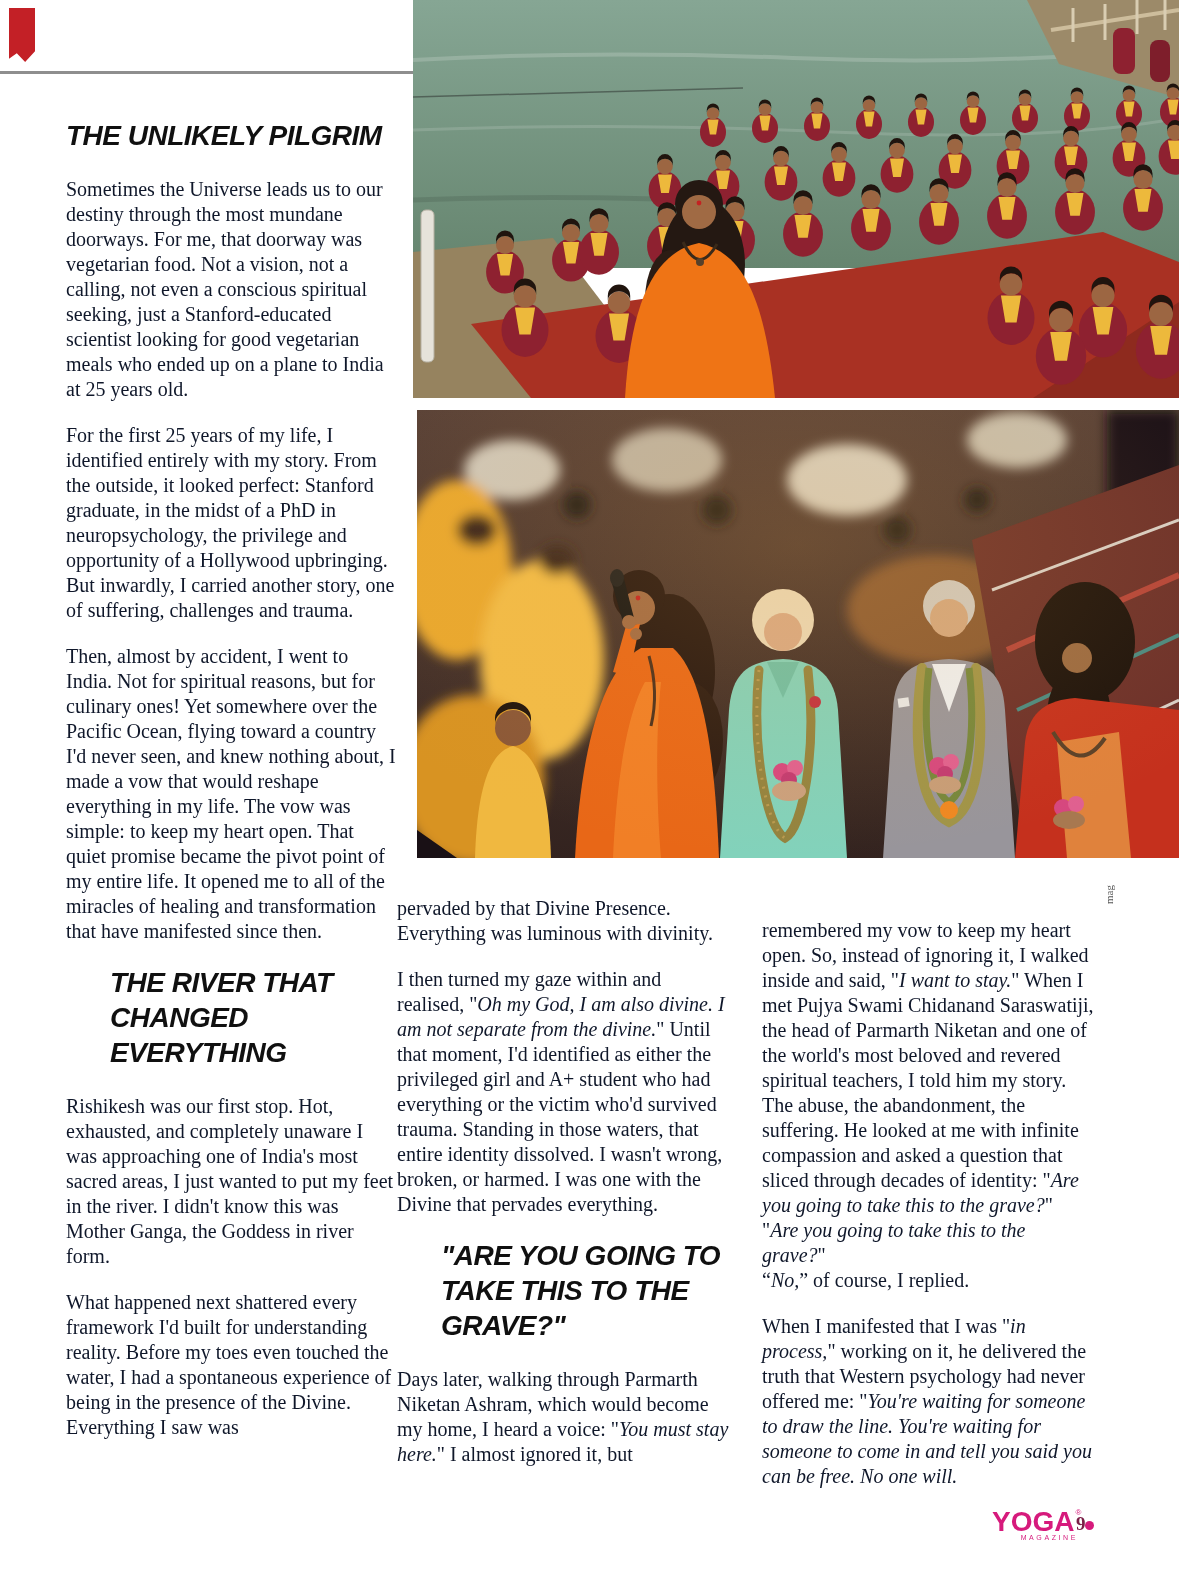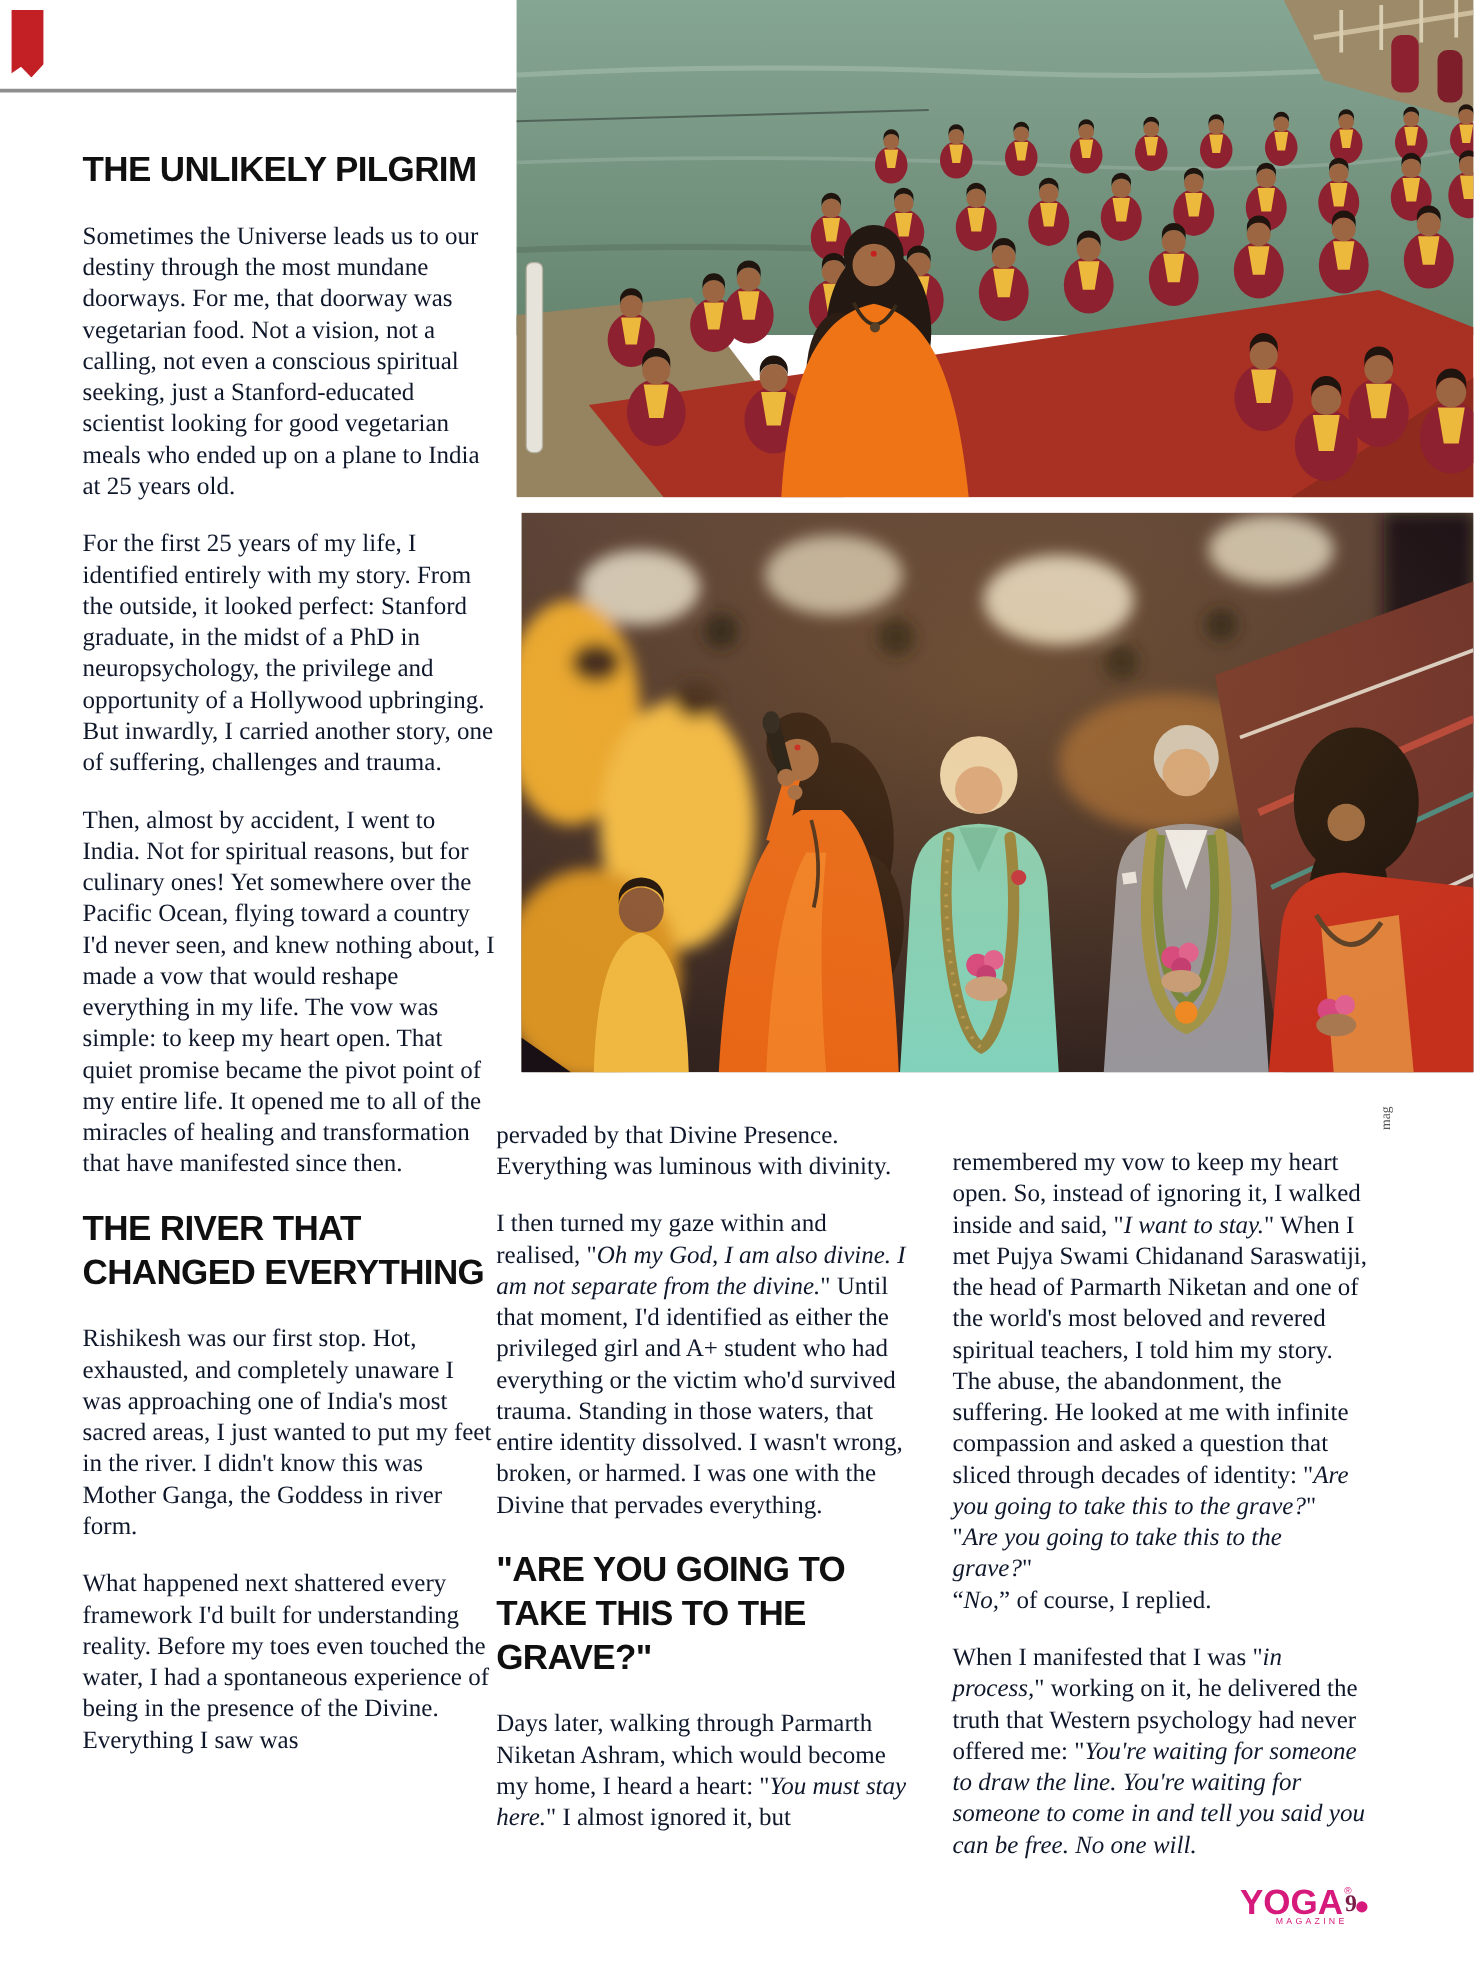--- a/index.html
+++ b/index.html
@@ -20,22 +20,22 @@
                 writing-mode:vertical-rl;transform:rotate(180deg);
                 font-family:"Liberation Serif",serif;font-size:11px;color:#555;}
 
   
   .col{position:absolute;}
   .col-left{left:66px;top:118px;width:332px;}
   .col-mid{left:397px;top:896px;width:334px;}
   .col-right{left:762px;top:896px;width:332px;margin-top:22px;}
 
   .hd{font-family:"Liberation Sans",sans-serif;font-weight:900;font-size:28px;
-      line-height:35px;letter-spacing:-0.5px;color:#101010;margin:0 0 24px 0;}
-  .hd.mid{margin-top:6px;}
+      line-height:35px;letter-spacing:-0.5px;color:#101010;margin:0 0 24px 0;font-style:italic;}
+  .hd.mid{margin-top:6px;margin-left:44px;}
   .bodytext{font-size:20px;line-height:25px;margin:0 0 21px 0;color:#0f172a;}
   .bodytext em{font-style:italic;}
 
   
   .footer{position:absolute;left:992px;top:1508px;width:150px;height:50px;}
   .logo-row{display:flex;align-items:flex-start;}
   .logo-text{font-family:"Liberation Sans",sans-serif;font-weight:700;font-size:28px;
              line-height:27px;color:#d61a7c;letter-spacing:0px;}
   .logo-reg{font-family:"Liberation Sans",sans-serif;font-size:8px;color:#d61a7c;
             margin-left:1px;line-height:10px;}
@@ -248,21 +248,21 @@
     <p class="bodytext">Then, almost by accident, I went to India. Not for spiritual reasons, but for culinary ones! Yet somewhere over the Pacific Ocean, flying toward a country I'd never seen, and knew nothing about, I made a vow that would reshape everything in my life. The vow was simple: to keep my heart open. That quiet promise became the pivot point of my entire life. It opened me to all of the miracles of healing and transformation that have manifested since then.</p>
     <h2 class="hd mid">THE RIVER THAT CHANGED EVERYTHING</h2>
     <p class="bodytext">Rishikesh was our first stop. Hot, exhausted, and completely unaware I was approaching one of India's most sacred areas, I just wanted to put my feet in the river. I didn't know this was Mother Ganga, the Goddess in river form.</p>
     <p class="bodytext">What happened next shattered every framework I'd built for understanding reality. Before my toes even touched the water, I had a spontaneous experience of being in the presence of the Divine. Everything I saw was</p>
   </div>
 
   <div class="col col-mid">
     <p class="bodytext">pervaded by that Divine Presence. Everything was luminous with divinity.</p>
     <p class="bodytext"><span>I then turned my gaze within and realised, "</span><em>Oh my God, I am also divine. I am not separate from the divine.</em><span>" Until that moment, I'd identified as either the privileged girl and A+ student who had everything or the victim who'd survived trauma. Standing in those waters, that entire identity dissolved. I wasn't wrong, broken, or harmed. I was one with the Divine that pervades everything.</span></p>
     <h2 class="hd mid">"ARE YOU GOING TO TAKE THIS TO THE GRAVE?"</h2>
-    <p class="bodytext"><span>Days later, walking through Parmarth Niketan Ashram, which would become my home, I heard a heart: "</span><em>You must stay here.</em><span>" I almost ignored it, but</span></p>
+    <p class="bodytext"><span>Days later, walking through Parmarth Niketan Ashram, which would become my home, I heard a voice: "</span><em>You must stay here.</em><span>" I almost ignored it, but</span></p>
   </div>
 
   <div class="col col-right">
     <p class="bodytext"><span>remembered my vow to keep my heart open. So, instead of ignoring it, I walked inside and said, "</span><em>I want to stay.</em><span>" When I met Pujya Swami Chidanand Saraswatiji, the head of Parmarth Niketan and one of the world's most beloved and revered spiritual teachers, I told him my story. The abuse, the abandonment, the suffering. He looked at me with infinite compassion and asked a question that sliced through decades of identity: "</span><em>Are you going to take this to the grave?</em><span>"</span><br><span>"</span><em>Are you going to take this to the grave?</em><span>"</span><br><span>“</span><em>No,</em><span>” of course, I replied.</span></p>
     <p class="bodytext"><span>When I manifested that I was "</span><em>in process,</em><span>" working on it, he delivered the truth that Western psychology had never offered me: "</span><em>You're waiting for someone to draw the line. You're waiting for someone to come in and tell you said you can be free. No one will.</em></p>
   </div>
 
   <div class="footer">
     <div class="logo-row">
       <span class="logo-text">YOGA</span>

